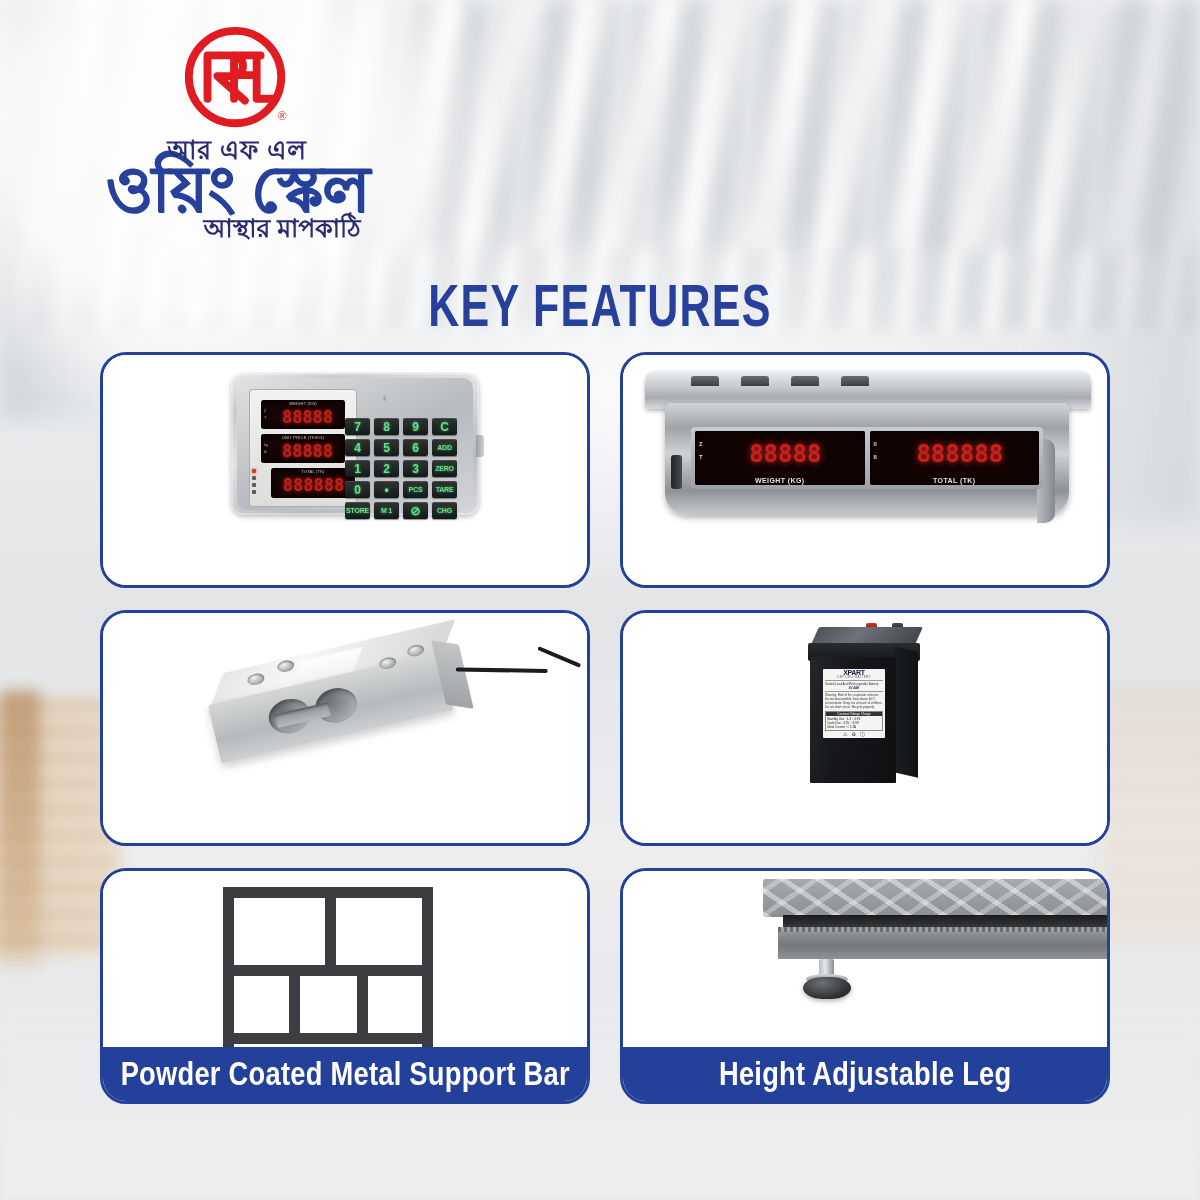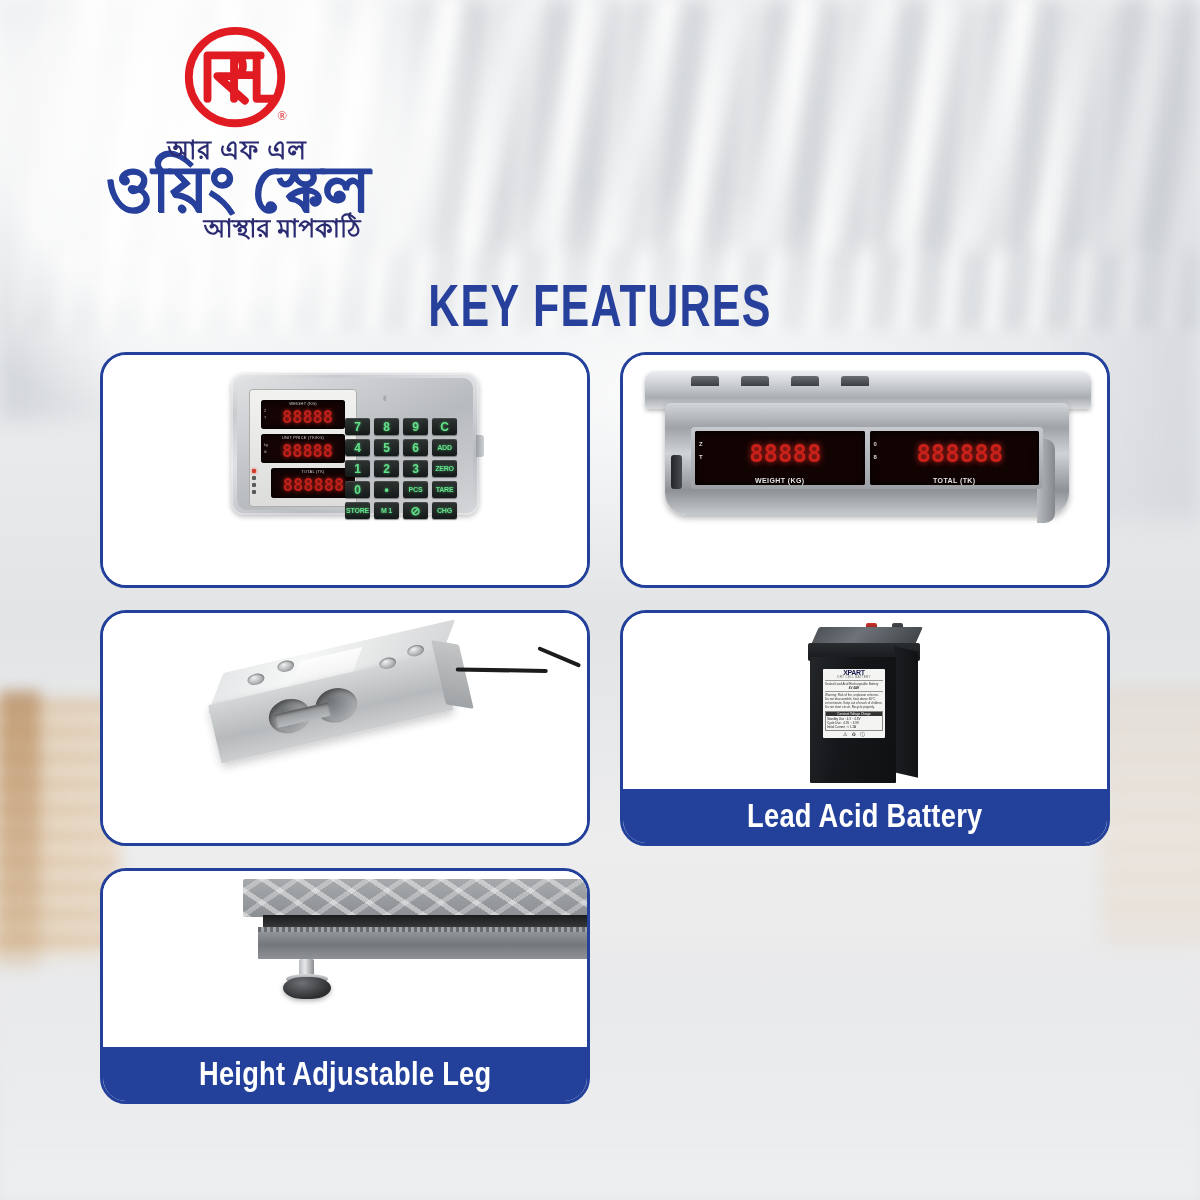--- a/index.html
+++ b/index.html
@@ -604,25 +604,39 @@
               </div>
               <div class="bat-warn">
                 <span>⚠</span>
                 <span>♻</span>
                 <span>ⓘ</span>
               </div>
             </div>
           </div>
         </div>
       </div>
+    </div>
+
+    <div class="card">
+      <div class="card-media">
+        <div class="sb">
+          <div class="sb-bar sb-h" style="left:0; top:0; width:210px;"></div>
+          <div class="sb-bar sb-h" style="left:0; top:78px; width:210px;"></div>
+          <div class="sb-bar sb-h" style="left:0; top:146px; width:210px;"></div>
+          <div class="sb-bar sb-v" style="left:0; top:0; height:165px;"></div>
+          <div class="sb-bar sb-v" style="left:199px; top:0; height:165px;"></div>
+          <div class="sb-bar sb-v" style="left:102px; top:0; height:84px;"></div>
+          <div class="sb-bar sb-v" style="left:66px; top:78px; height:72px;"></div>
+          <div class="sb-bar sb-v" style="left:134px; top:78px; height:72px;"></div>
+        </div>
+      </div>
       <div class="card-label">
-        <span>Lead Acid Battery</span>
+        <span>Powder Coated Metal Support Bar</span>
       </div>
     </div>
-
 
     <div class="card">
       <div class="card-media">
         <div class="leg-plate"></div>
         <div class="leg-gap"></div>
         <div class="leg-frame"></div>
         <div class="leg-serr"></div>
         <div class="leg-stud"></div>
         <div class="leg-foot-rim"></div>
         <div class="leg-foot"></div>

